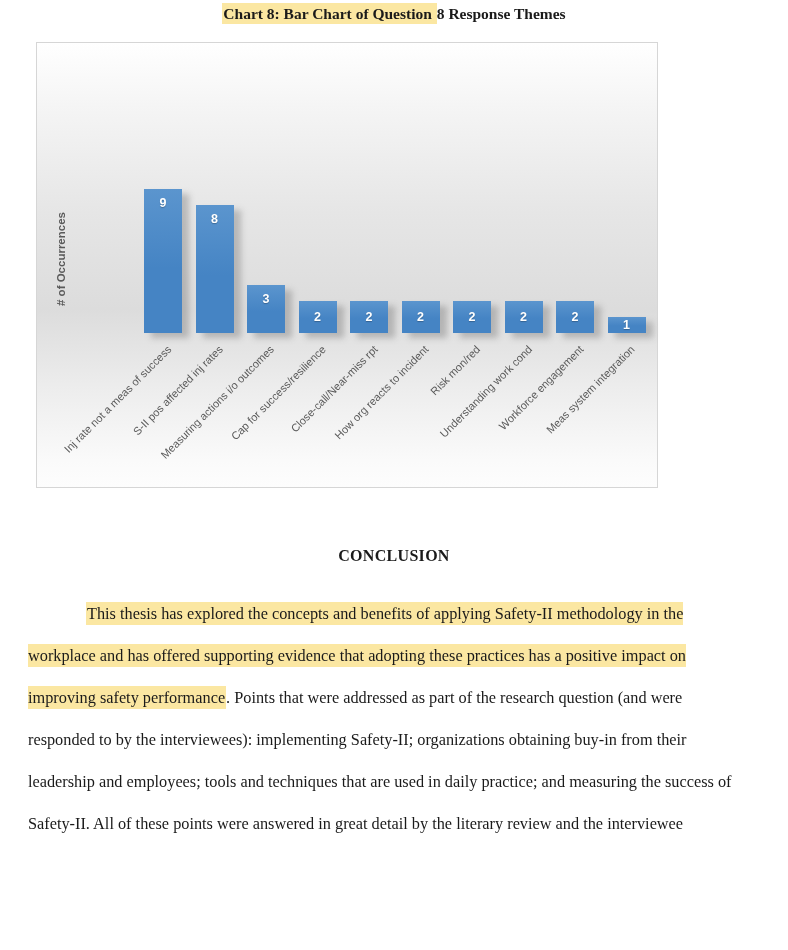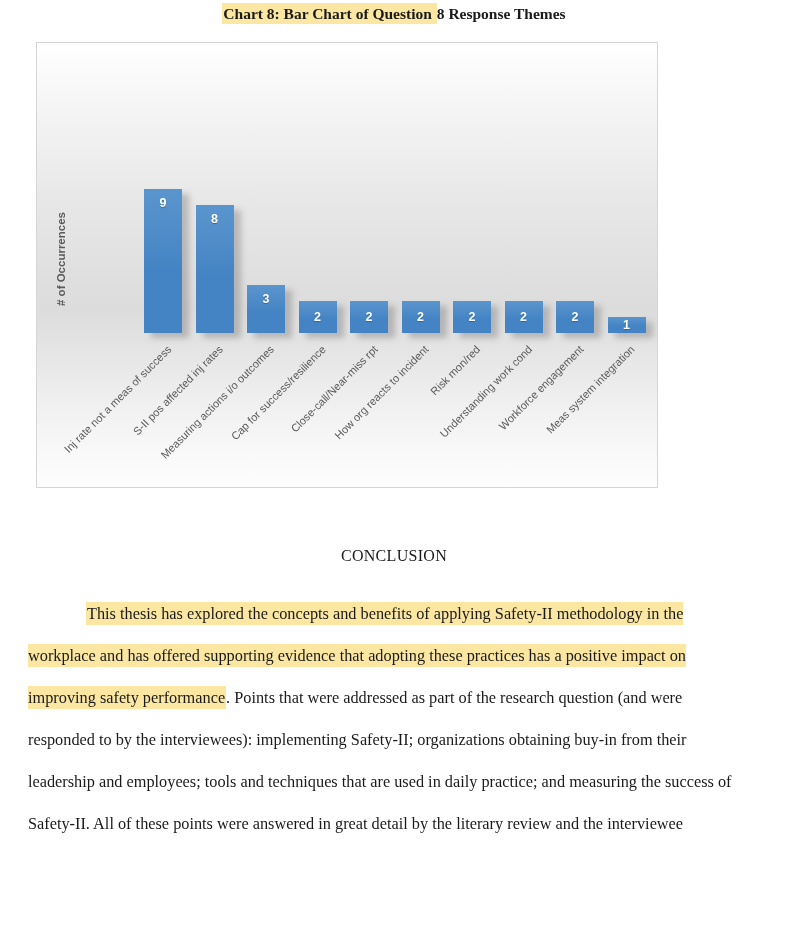--- a/index.html
+++ b/index.html
@@ -45,21 +45,21 @@
   }
   .cat-label{
     position:absolute;top:300px;white-space:nowrap;
     font-size:11px;color:#5a5a5a;
     transform:rotate(-45deg);transform-origin:100% 0;
   }
 
   
   .conclusion-heading{
     position:absolute;top:547px;left:0;width:100%;text-align:center;
-    font-size:16px;font-weight:normal;letter-spacing:0.3px;
+    font-size:16px;font-weight:bold;letter-spacing:0.3px;
   }
   .body-paragraph{
     position:absolute;top:577px;left:28px;width:716px;
     font-size:16.3px;line-height:42px;text-indent:58px;text-align:left;
   }
 </style>
 </head>
 <body>
 
 <div class="page" style="--bar-fill: #4584c4; --bar-light: #5b95ce; --hl: #fbe7a2;">

